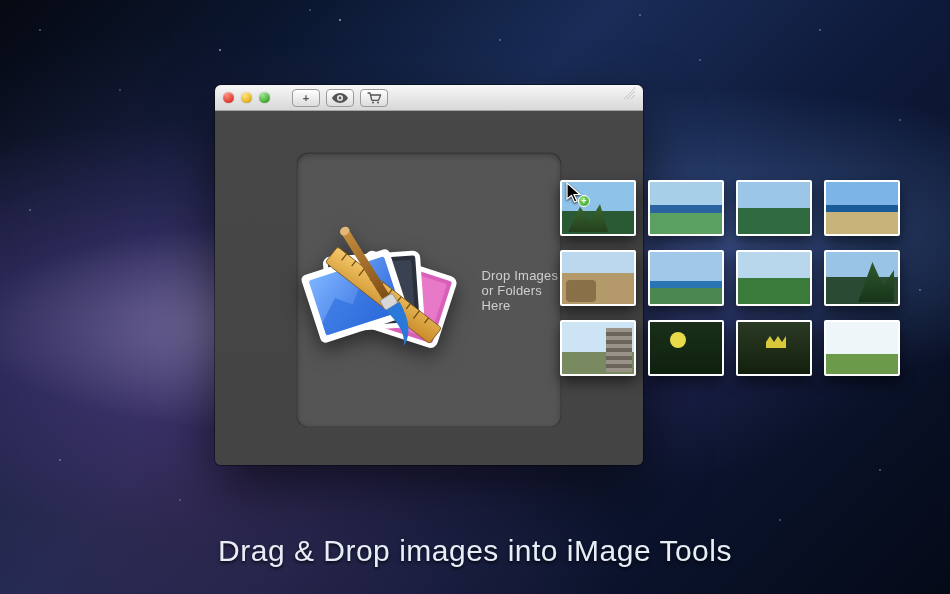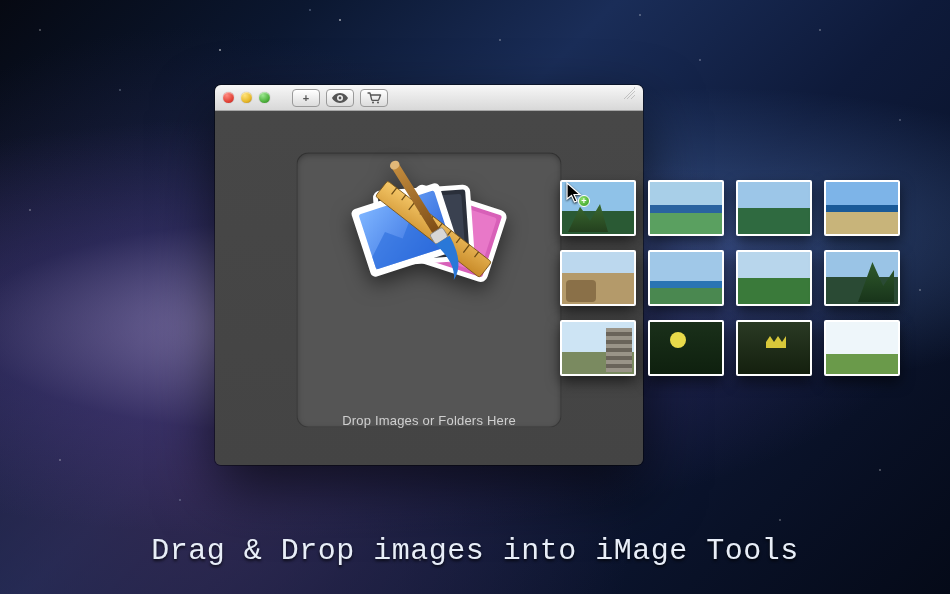--- a/index.html
+++ b/index.html
@@ -86,22 +86,22 @@
   }
 
   .dropzone {
     position: absolute;
     left: 50%; top: 54%;
     transform: translate(-50%, -50%);
     width: 265px; height: 275px;
     background: #555;
     border-radius: 12px;
     box-shadow: inset 0 0 0 1px rgba(0,0,0,0.25), inset 0 2px 6px rgba(0,0,0,0.35);
-    display: flex; flex-direction: column; align-items: center; justify-content: space-between;
-    gap: 28px;
+    display: flex; flex-direction: row; align-items: center; justify-content: space-between;
+    gap: 20px;
   }
   .appicon { width: 165px; height: 150px; margin-top: -6px; filter: drop-shadow(0 8px 10px rgba(0,0,0,0.5)); }
   .droptext { color: #cfcfcf; font-size: 13px; letter-spacing: 0.2px; }
 
   
   .thumbs {
     position: absolute;
     left: 560px; top: 180px;
     width: 340px;
     display: grid;
@@ -129,21 +129,21 @@
     transform: skewX(-6deg);
   }
   .thumb > div { position: absolute; inset: 0; }
 
   .caption {
     position: absolute;
     left: 0; right: 0;
     bottom: 26px;
     text-align: center;
     color: #e8eef8;
-    font-family: Liberation Mono, monospace;
+    font-family: Liberation Sans, sans-serif;
     font-size: 30px;
     letter-spacing: 0.5px;
     text-shadow: 0 2px 3px rgba(0,0,0,0.7);
   }
 
   .cursor {
     position: absolute;
     left: 566px; top: 182px;
     width: 18px; height: 22px;
     pointer-events: none;

